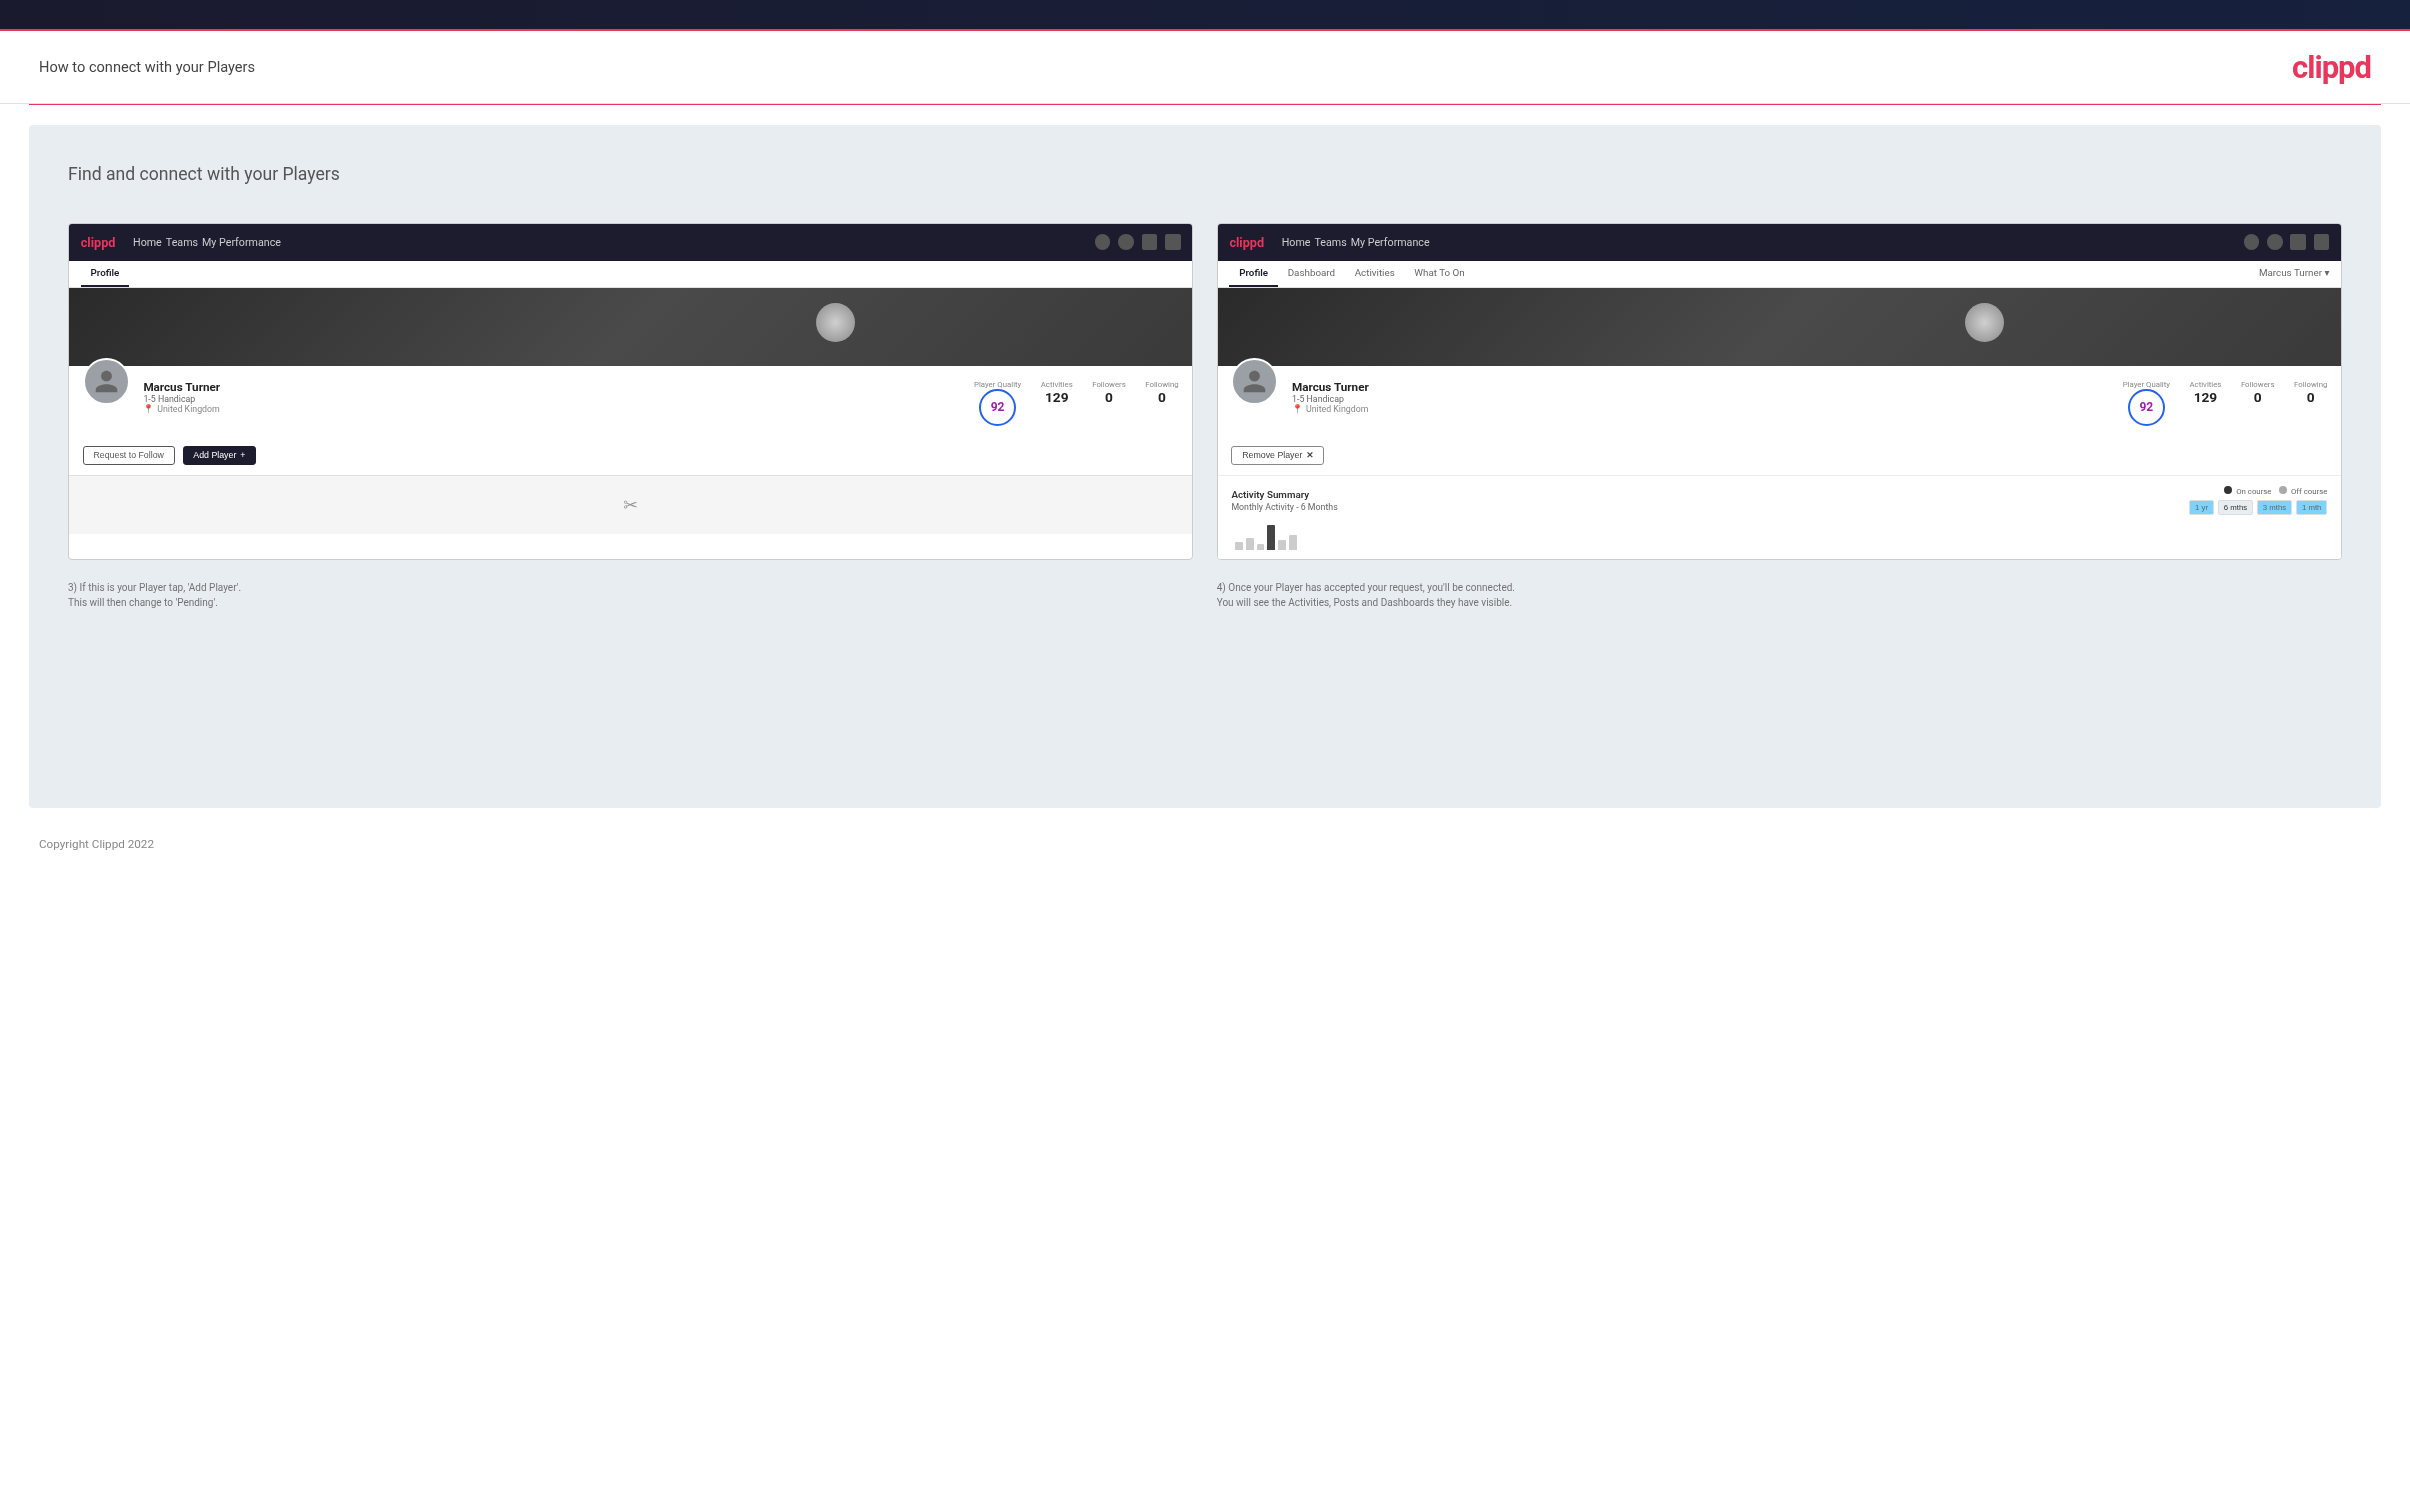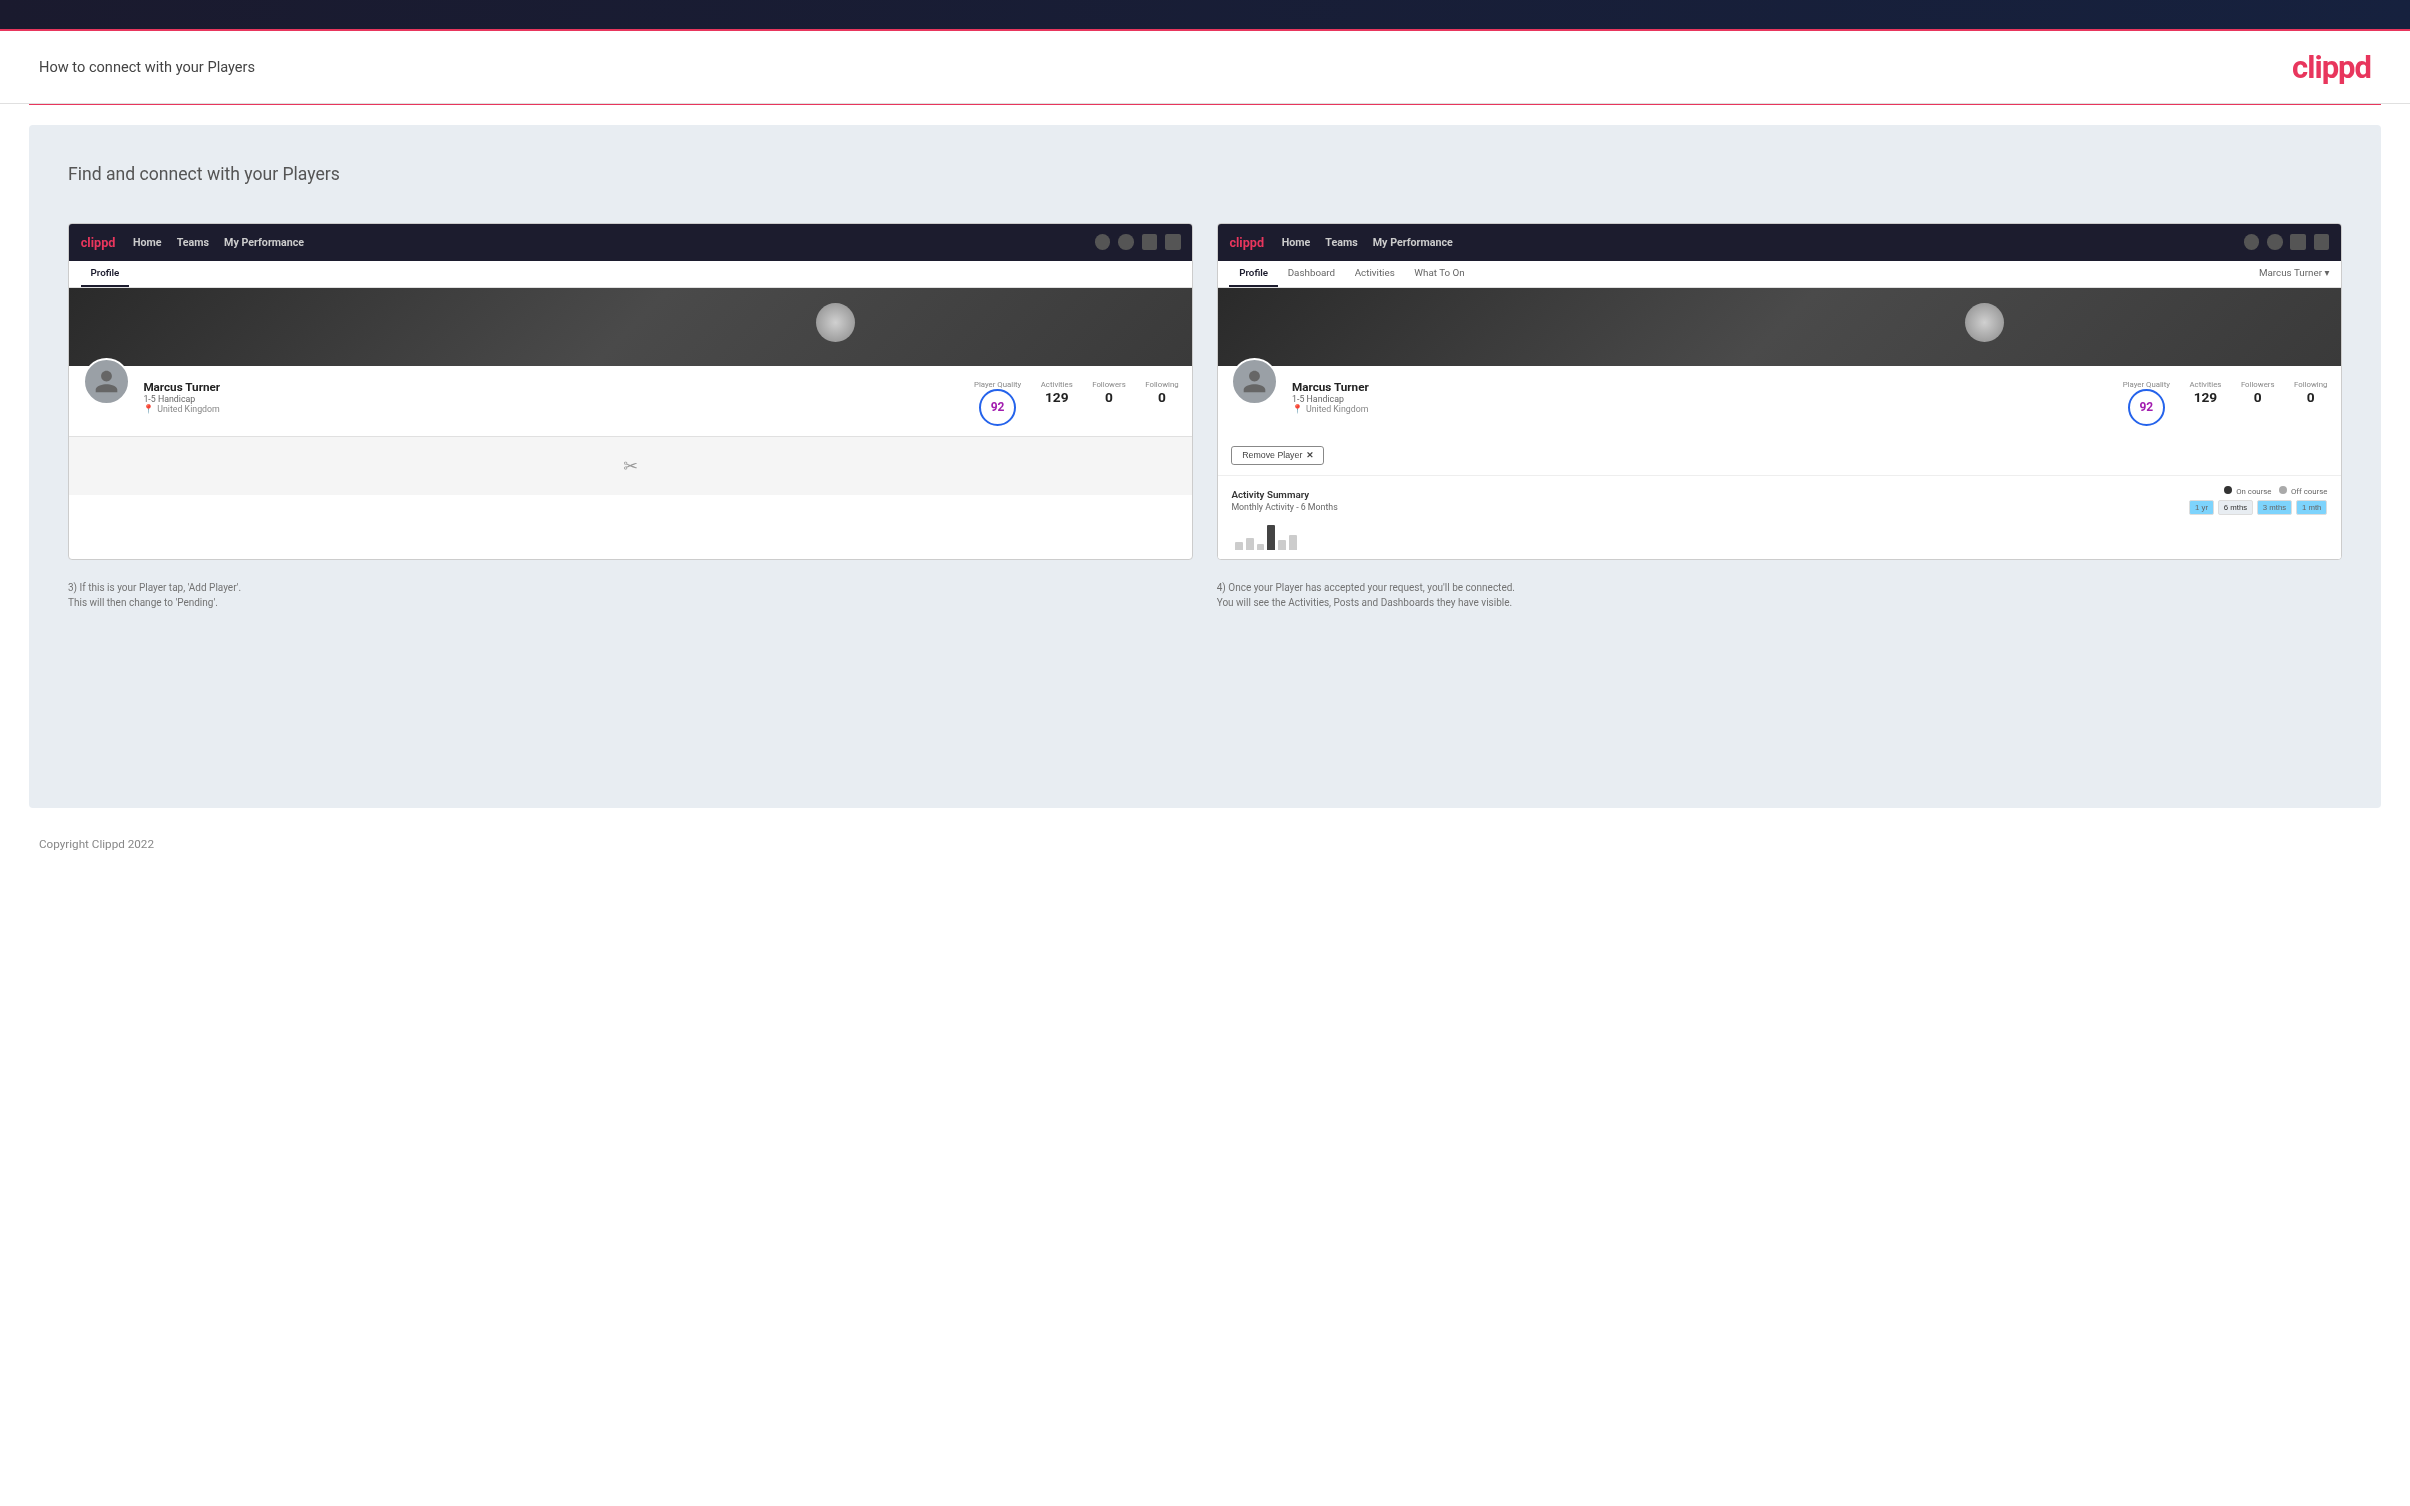--- a/index.html
+++ b/index.html
@@ -87,23 +87,22 @@
       height: 37px;
     }
     .app-logo {
       font-size: 12.7px;
       font-weight: 700;
       color: #e8365d;
       margin-right: 17.6px;
     }
     .app-nav-items {
       display: flex;
-      gap: 15px;
+      gap: 4px;
       flex: 1;
-      font-weight: bold;
     }
     .app-nav-item {
       color: #ccc;
       font-size: 10.7px;
     }
     .app-nav-icons {
       display: flex;
       gap: 7.8px;
       align-items: center;
     }
@@ -472,20 +471,27 @@
               <div class="stat-label">Followers</div>
               <div class="stat-value">0</div>
             </div>
             <div class="stat-item">
               <div class="stat-label">Following</div>
               <div class="stat-value">0</div>
             </div>
           </div>
         </div>
 
+        <div class="profile-actions">
+          <button class="btn-request">Request to Follow</button>
+          <button class="btn-add">
+            <span>Add Player</span>
+            <span>+</span>
+          </button>
+        </div>
 
         <div class="app-bottom">
           <span class="scissors-icon">✂</span>
         </div>
 
       </div>
 
       <div class="caption-area">
         <div class="caption-text">
           <span style="white-space: pre-line;">3) If this is your Player tap, 'Add Player'.

